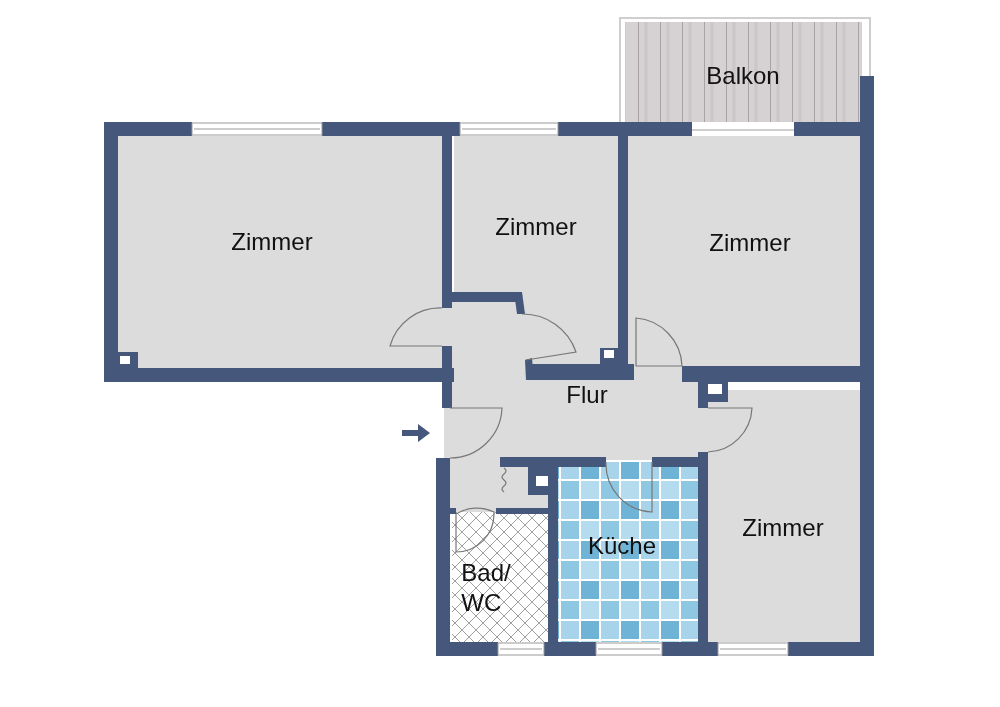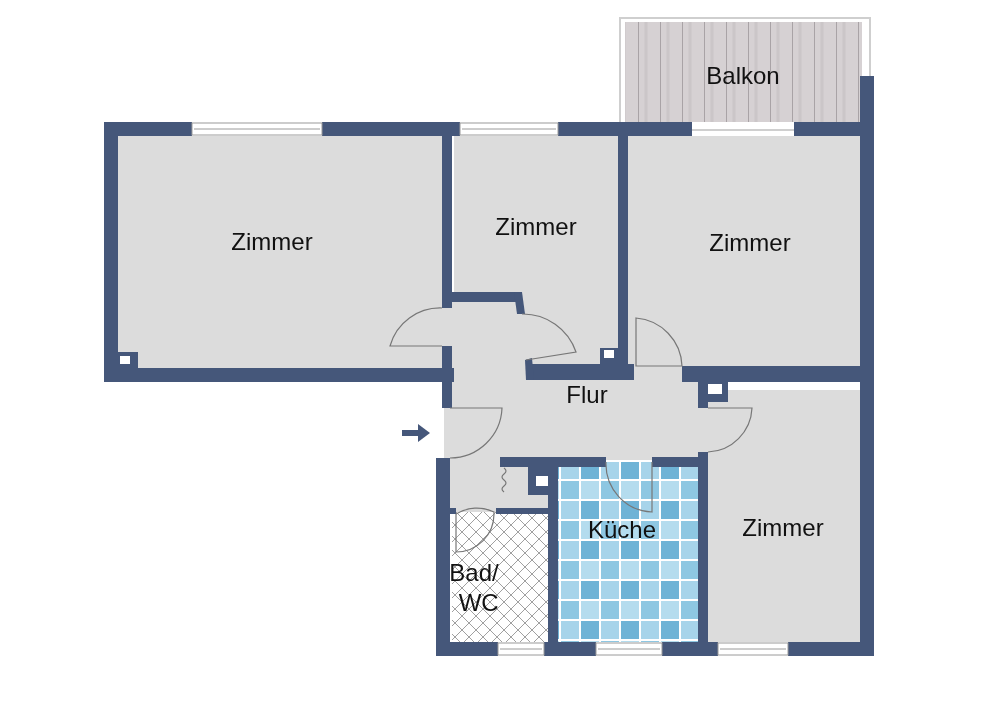--- a/index.html
+++ b/index.html
@@ -1,18 +1,18 @@
 <!DOCTYPE html>
 <html><head>
 <meta charset="utf-8">
 <style>
   html,body{margin:0;padding:0;background:#ffffff;}
   body{width:1000px;height:707px;position:relative;overflow:hidden;font-family:"Liberation Sans",sans-serif;}
   svg{position:absolute;left:0;top:0;}
-  .lbl{position:absolute;font-size:24px;color:#111;text-align:right;line-height:30px;white-space:nowrap;transform:translate(-50%,-50%);}
+  .lbl{position:absolute;font-size:24px;color:#111;text-align:left;line-height:30px;white-space:nowrap;transform:translate(-50%,-50%);}
 </style>
 </head>
 <body>
 
 <svg width="1000" height="707" viewBox="0 0 1000 707">
   <defs>
     <pattern id="wood" width="22" height="110" patternUnits="userSpaceOnUse">
       <rect width="22" height="110" fill="#d6d1d3"></rect>
       <line x1="0.5" y1="0" x2="0.5" y2="110" stroke="#a9a3a6" stroke-width="1"></line>
       <line x1="8" y1="0" x2="8" y2="110" stroke="#cbc6c8" stroke-width="3"></line>
@@ -126,18 +126,18 @@
     <rect x="402" y="430" width="18" height="6"></rect>
     <polygon points="418,424 430,433 418,442"></polygon>
   </g>
 </svg>
 
 <div class="lbl" style="left:272px;top:242px;">Zimmer</div>
 <div class="lbl" style="left:536px;top:227px;">Zimmer</div>
 <div class="lbl" style="left:750px;top:243px;">Zimmer</div>
 <div class="lbl" style="left:743px;top:76px;">Balkon</div>
 <div class="lbl" style="left:587px;top:395px;">Flur</div>
-<div class="lbl" style="left:622px;top:530px;">Küche</div>
-<div class="lbl" style="left:474px;top:588px;">
+<div class="lbl" style="left:622px;top:546px;">Küche</div>
+<div class="lbl" style="left:486px;top:588px;">
   <div>Bad/</div>
   <div>WC</div>
 </div>
 <div class="lbl" style="left:783px;top:528px;">Zimmer</div>
 
 </body></html>

